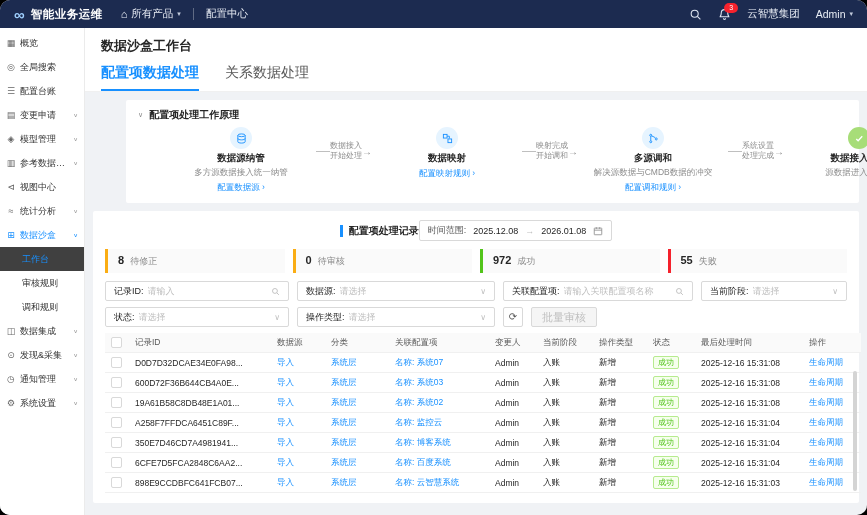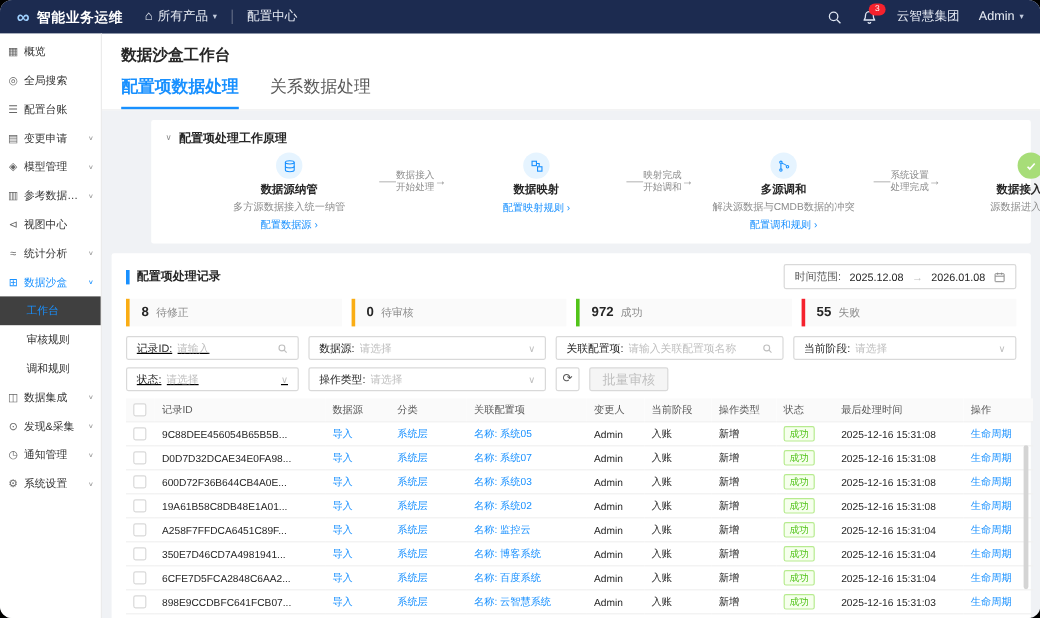--- a/index.html
+++ b/index.html
@@ -49,36 +49,36 @@
   .wf-title{font-size:9.5px;font-weight:bold;color:#262626;}
   .wf-desc{font-size:8.5px;color:#8c8c8c;margin-top:2px;}
   .wf-link{font-size:8.5px;color:#1890ff;margin-top:3px;cursor:pointer;}
   .wf-arrow{display:flex;align-items:center;gap:0;color:#8c8c8c;font-size:8px;margin-top:14px;flex:none;}
   .dashline{width:14px;height:1px;background:#bfbfbf;}
   .arrow-txt{text-align:center;line-height:1.3;}
   .arrow-head{color:#8c8c8c;font-size:10px;}
 
   
   .records{padding:9px 12px 10px;position:relative;}
-  .rec-head{display:flex;align-items:center;justify-content:space-between;}
+  .rec-head{display:flex;align-items:center;justify-content:center;}
   .rec-title{border-left:3px solid #1890ff;padding-left:6px;font-size:10px;font-weight:bold;color:#262626;line-height:12px;}
   .range{display:flex;align-items:center;gap:7px;font-size:9px;color:#262626;border:1px solid #d9d9d9;border-radius:2px;padding:3px 8px;cursor:pointer;}
   .range .rlabel{color:#595959;}
   .range .rarrow{color:#bfbfbf;}
   .range .cal{color:#8c8c8c;display:flex;}
   .stats{display:flex;gap:8px;margin:8px 0;}
   .stat{flex:1;background:#fafafa;border-left:3px solid #faad14;padding:5px 10px;display:flex;align-items:baseline;gap:6px;}
   .stat-val{font-size:11px;font-weight:bold;color:#262626;}
   .stat-label{font-size:9px;color:#8c8c8c;}
   .filters{display:flex;gap:8px;margin-bottom:6px;align-items:center;}
   .fbox{display:flex;align-items:center;border:1px solid #d9d9d9;border-radius:2px;height:20px;padding:0 8px;font-size:9px;background:#fff;cursor:pointer;box-sizing:border-box;}
   .flabel{color:#262626;margin-right:4px;white-space:nowrap;}
   .fph{color:#bfbfbf;flex:1;white-space:nowrap;overflow:hidden;}
   .ficon{margin-left:8px;color:#bfbfbf;display:flex;font-size:8px;}
-  .w1{width:144px;text-decoration:underline;}.w2{width:198px;}.w3{width:190px;}.w4{flex:1;}
+  .w1{width:184px;}.w2{width:198px;}.w3{width:190px;}.w4{flex:1;}
   .icon-btn{width:20px;height:20px;border:1px solid #d9d9d9;border-radius:2px;background:#fff;color:#595959;font-size:10px;line-height:1;display:flex;align-items:center;justify-content:center;cursor:pointer;padding:0;}
   .batch-btn{height:20px;border:1px solid #d9d9d9;border-radius:2px;background:#f5f5f5;color:#bfbfbf;font-size:11px;padding:0 10px;cursor:not-allowed;}
 
   table.grid{width:100%;border-collapse:collapse;table-layout:fixed;font-size:8.5px;}
   .grid th{background:#fafafa;height:19px;text-align:left;padding:0 6px;color:#595959;font-weight:normal;border-bottom:1px solid #f0f0f0;white-space:nowrap;overflow:hidden;}
   .grid td{height:19px;padding:0 6px;border-bottom:1px solid #f0f0f0;color:#262626;white-space:nowrap;overflow:hidden;}
   .cb{display:inline-block;width:9px;height:9px;border:1px solid #d9d9d9;border-radius:2px;background:#fff;vertical-align:middle;cursor:pointer;}
   .lnk{color:#1890ff;text-decoration:none;cursor:pointer;}
   .badge-success{display:inline-block;padding:0 4px;line-height:11px;font-size:8px;color:#52c41a;background:#f6ffed;border:1px solid #b7eb8f;border-radius:2px;}
   .vscroll{position:absolute;right:2px;top:160px;width:4px;height:120px;background:#d4d4d4;border-radius:2px;}
@@ -378,33 +378,20 @@
               <th>当前阶段</th>
               <th>操作类型</th>
               <th>状态</th>
               <th>最后处理时间</th>
               <th>操作</th>
             </tr>
           </thead>
         <tbody id="tbody">
             <tr>
               <td><span class="cb"></span></td>
-              <td>9C88DEE456054B65B5B...</td>
-              <td><a class="lnk">导入</a></td>
-              <td><a class="lnk">系统层</a></td>
-              <td><a class="lnk">名称: 系统05</a></td>
-              <td>Admin</td>
-              <td>入账</td>
-              <td>新增</td>
-              <td><span class="badge-success">成功</span></td>
-              <td>2025-12-16 15:31:08</td>
-              <td><a class="lnk">生命周期</a></td>
-            </tr>
-            <tr>
-              <td><span class="cb"></span></td>
               <td>D0D7D32DCAE34E0FA98...</td>
               <td><a class="lnk">导入</a></td>
               <td><a class="lnk">系统层</a></td>
               <td><a class="lnk">名称: 系统07</a></td>
               <td>Admin</td>
               <td>入账</td>
               <td>新增</td>
               <td><span class="badge-success">成功</span></td>
               <td>2025-12-16 15:31:08</td>
               <td><a class="lnk">生命周期</a></td>

